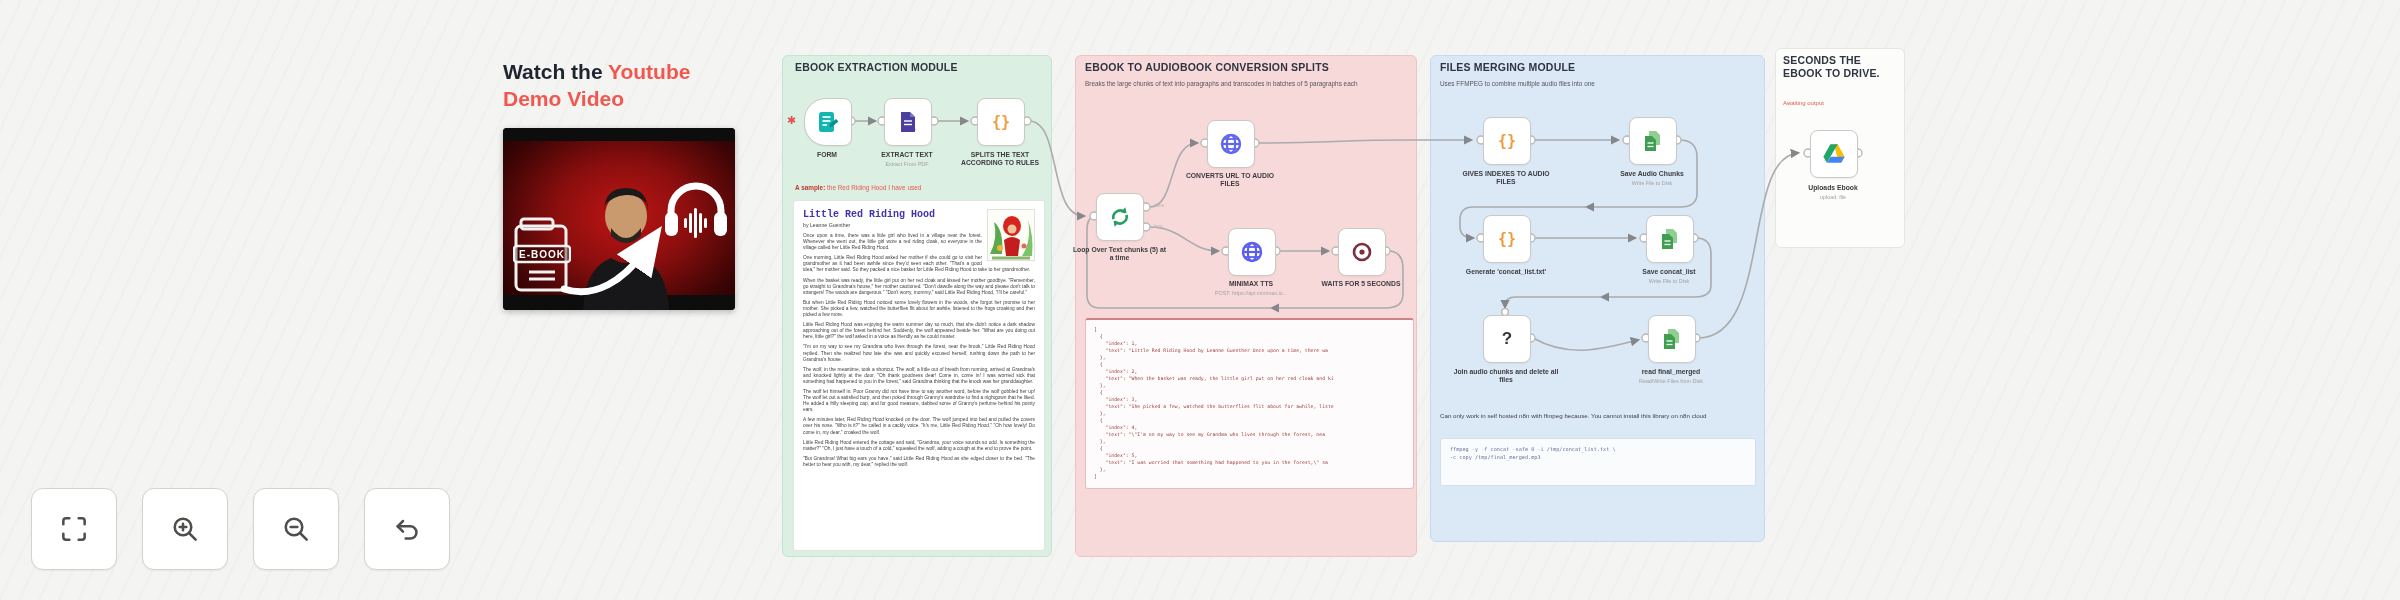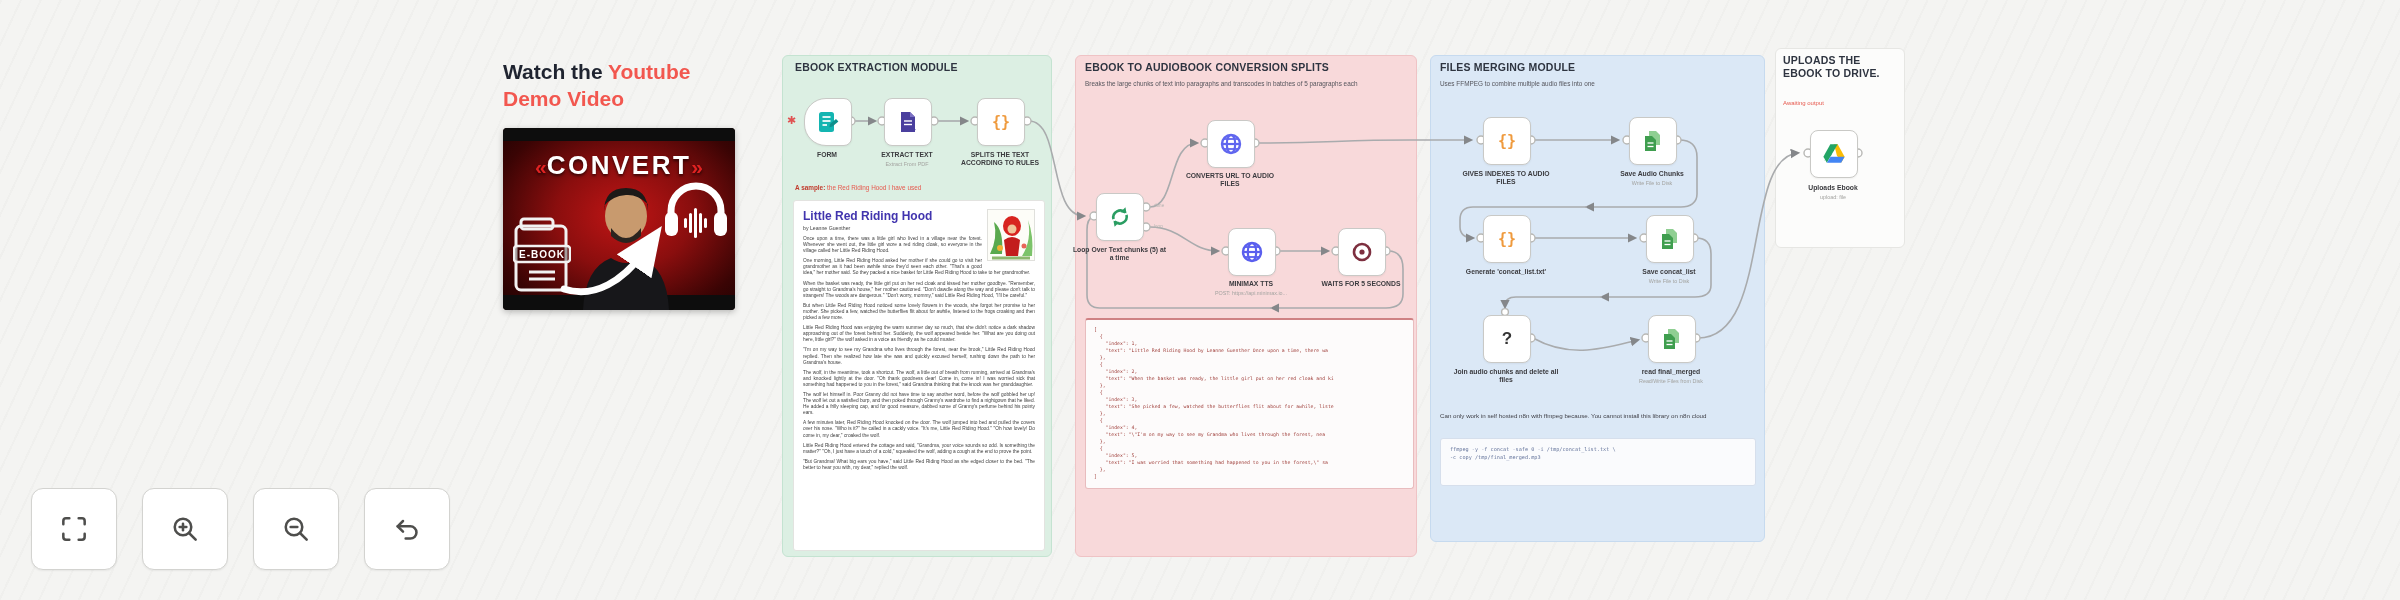--- a/index.html
+++ b/index.html
@@ -31,21 +31,21 @@
   .hero-heading .link{color:#f2574f;cursor:pointer;}
   .thumb{position:absolute;z-index:2;width:232px;height:182px;border-radius:4px;overflow:hidden;
     background:radial-gradient(ellipse at 52% 48%, #c01515 0%, #8a0e0e 40%, #3a0404 78%, #1d0202 100%);
     box-shadow:0 2px 6px rgba(0,0,0,0.25);}
   .thumb .bar{position:absolute;left:0;width:232px;background:#0d0d0d;}
   .thumb-title{position:absolute;left:0;top:22px;width:232px;text-align:center;color:#fff;font-size:26px;font-weight:800;
     letter-spacing:2.5px;text-shadow:0 2px 3px rgba(0,0,0,.6);}
   .thumb-title .chev{color:#e02222;font-size:21px;letter-spacing:0;}
   
   .doc-card{position:absolute;z-index:2;background:#fff;border:1px solid #e3e3e0;border-radius:3px;padding:8px 9px;overflow:hidden;}
-  .doc-title{font-size:12px;font-weight:700;color:#4134ae;margin:0 0 2px 0;}
+  .doc-title{font-size:10px;font-weight:700;color:#4134ae;margin:0 0 2px 0;font-family:Liberation Mono, monospace;}
   .doc-byline{font-size:5.2px;color:#444;margin:0 0 5px 0;}
   .doc-illustration{float:right;margin:0 0 4px 5px;border:1px solid #e0e0dc;}
   .doc-text p{font-size:4.8px;line-height:6.1px;color:#3d3d3d;margin:0 0 4px 0;text-align:justify;}
   .json-card{position:absolute;z-index:2;background:#fdfbfb;border:1px solid #e8bcbe;border-top:2px solid #cf8183;border-radius:3px;
     padding:6px 8px;overflow:hidden;}
   .jline{font-family:"DejaVu Sans Mono",monospace;font-size:4.8px;line-height:7px;color:#a0403c;white-space:pre;}
   .note-text{position:absolute;z-index:2;font-size:6.2px;line-height:8px;color:#3f3f46;}
   .sh-card{position:absolute;z-index:2;background:#fafbfd;border:1px solid #d6dfec;border-radius:3px;padding:7px 9px;overflow:hidden;}
   .shline{font-family:"DejaVu Sans Mono",monospace;font-size:5.2px;line-height:7.5px;color:#64749b;white-space:pre;}
   .red-note{position:absolute;z-index:2;font-size:6.4px;color:#e6584d;}
@@ -122,21 +122,20 @@
       <circle cx="1808" cy="153" r="4"></circle>
         <circle cx="1858" cy="153" r="4"></circle>
     </g>
   </svg>
 
   <div class="hero-heading" style="left:503px;top:58px;"><span>Watch the </span><span class="link">Youtube Demo Video</span></div>
 
   <div class="thumb" style="left:503px;top:128px;">
     <div class="bar" style="top:0;height:13px;"></div>
     <div class="bar" style="bottom:0;height:15px;"></div>
-    <div class="thumb-title"><span class="chev">«</span><span>CONVERT</span><span class="chev">»</span></div>
 
     <svg class="abs" style="left:10px;top:88px;" width="58" height="78" viewBox="0 0 58 78">
       <rect x="3" y="10" width="50" height="64" rx="5" fill="none" stroke="#f2f2f2" stroke-width="3"></rect>
       <rect x="8" y="3" width="32" height="10" rx="3" fill="none" stroke="#f2f2f2" stroke-width="3"></rect>
       <rect x="1" y="30" width="56" height="16" rx="3" fill="rgba(20,0,0,.35)" stroke="#f2f2f2" stroke-width="2.5"></rect>
       <text x="29" y="42" text-anchor="middle" font-family="Liberation Sans,sans-serif" font-size="10" font-weight="bold" fill="#ffffff" letter-spacing="1">E-BOOK</text>
       <line x1="16" y1="56" x2="42" y2="56" stroke="#f2f2f2" stroke-width="3"></line>
       <line x1="16" y1="63" x2="42" y2="63" stroke="#f2f2f2" stroke-width="3"></line>
     </svg>
 
@@ -357,21 +356,21 @@
   <div class="nsub" style="left:1618px;top:378px;width:106px;">Read/Write Files from Disk</div>
 
   <div class="note-text" style="left:1440px;top:412px;width:312px;">Can only work in self hosted n8n with ffmpeg because. You cannot install this library on n8n cloud</div>
 
   <div class="sh-card" style="left:1440px;top:438px;width:296px;height:32px;">
 
   <div class="shline">ffmpeg -y -f concat -safe 0 -i /tmp/concat_list.txt \</div>
       <div class="shline">-c copy /tmp/final_merged.mp3</div>
     </div>
 
-  <div class="panel-title" style="left:1783px;top:54px;width:112px;line-height:13px;">UPLOADS THE EBOOK TO DRIVE.</div>
+  <div class="panel-title" style="left:1783px;top:54px;width:112px;line-height:13px;">SECONDS THE EBOOK TO DRIVE.</div>
   <div class="red-note" style="left:1783px;top:100px;font-size:6px;">Awaiting output</div>
 
   <div class="node" style="left:1810px;top:130px;">
     <svg width="26" height="26" viewBox="0 0 24 24">
       <polygon points="12,3 3,18.5 12,8.6 " fill="#23a566"></polygon>
       <polygon points="12,3 8.6,3 2.2,14.5 5.4,20 9.4,13.2" fill="#23a566"></polygon>
       <polygon points="12,3 15.4,3 21.8,14.5 18.6,20 14.6,13.2" fill="#fbbc05"></polygon>
       <polygon points="5.4,20 18.6,20 21.8,14.5 8.8,14.5" fill="#4285f4"></polygon>
       <polygon points="12,3 15.4,3 9.4,13.2 5.7,13.2" fill="#23a566"></polygon>
     </svg>

